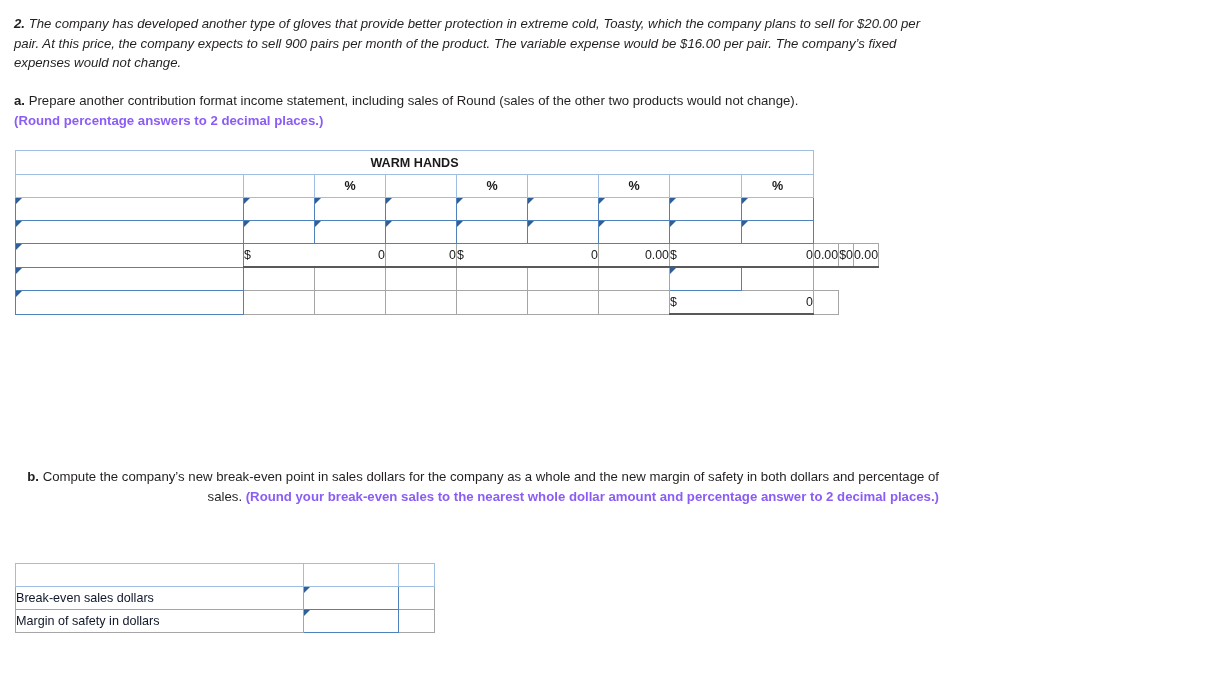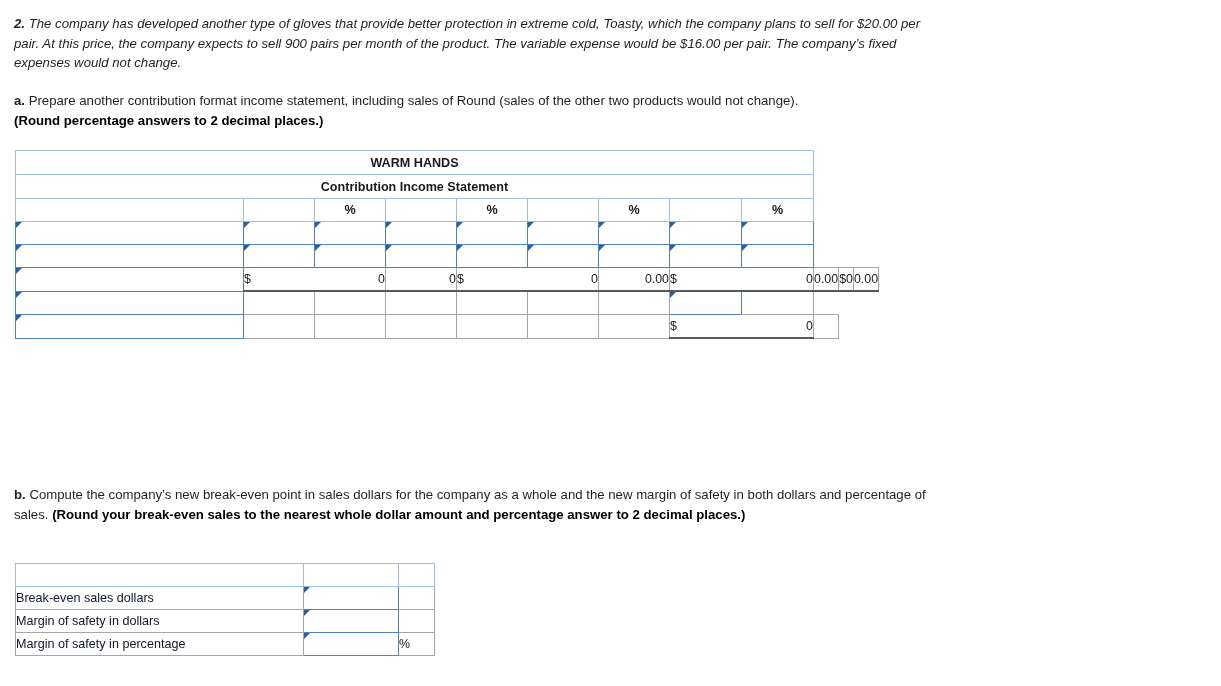--- a/index.html
+++ b/index.html
@@ -26,30 +26,30 @@
   .qblock {
     position: absolute;
     font-size: 13.2px;
     line-height: 19.5px;
     color: #231f20;
   }
   .qnum {
     font-weight: bold;
   }
   .red {
-    color: #000000;
+    color: #8b5cf6;
     font-weight: bold;
   }
   .part-label {
     font-weight: bold;
   }
 
   #q2 { left: 14px; top: 14px; width: 930px; font-style: italic; }
   #qa { left: 14px; top: 91px; width: 965px; }
-  #qb { left: 14px; top: 485px; width: 925px; }
+  #qb { left: 14px; top: 467px; width: 925px; text-align: right; }
 
   
   .xtable {
     position: absolute;
     border-collapse: collapse;
     table-layout: fixed;
     font-size: 12.4px;
     color: #1a1a1a;
   }
   .xtable td {
@@ -152,23 +152,20 @@
         <col style="width:71px">
       <col style="width:71px">
         <col style="width:71px">
       <col style="width:72px">
         <col style="width:72px">
     </colgroup>
     <tbody>
       <tr class="title-row">
         <td class="hdr" colspan="9">WARM HANDS</td>
       </tr>
-      <tr class="title-row">
-        <td class="hdr" colspan="9">Contribution Income Statement</td>
-      </tr>
       <tr>
         <td class="hdr-plain"></td>
         <td class="hdr-plain"></td>
         <td class="hdr">%</td>
         <td class="hdr-plain"></td>
         <td class="hdr">%</td>
         <td class="hdr-plain"></td>
         <td class="hdr">%</td>
         <td class="hdr-plain"></td>
         <td class="hdr">%</td>
@@ -262,21 +259,16 @@
       <tr>
         <td class="lbl">Break-even sales dollars</td>
         <td class="inp inp-tall"></td>
         <td class="pct"></td>
       </tr>
       <tr>
         <td class="lbl">Margin of safety in dollars</td>
         <td class="inp inp-tall"></td>
         <td class="pct"></td>
       </tr>
-      <tr>
-        <td class="lbl">Margin of safety in percentage</td>
-        <td class="inp inp-tall"></td>
-        <td class="pct">%</td>
-      </tr>
     </tbody>
   </table>
 
 </div>
 
 </body></html>

